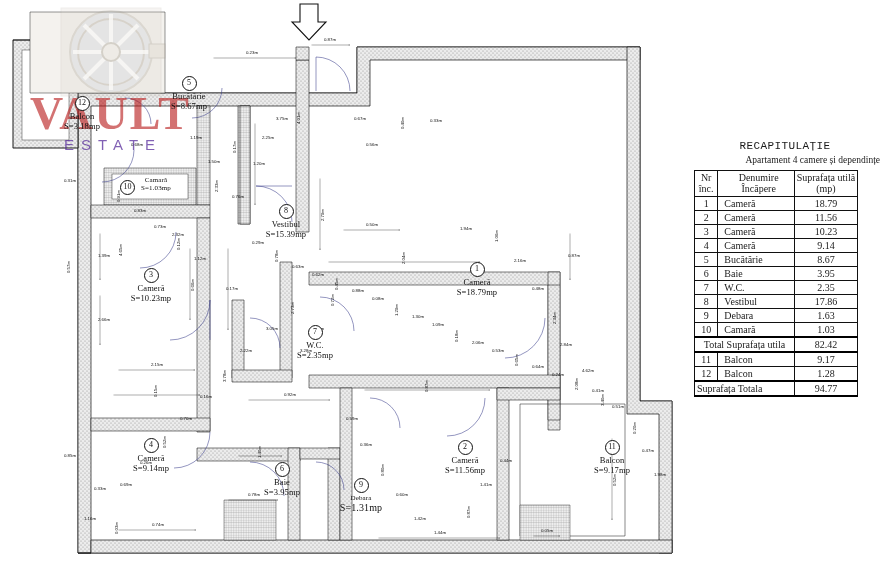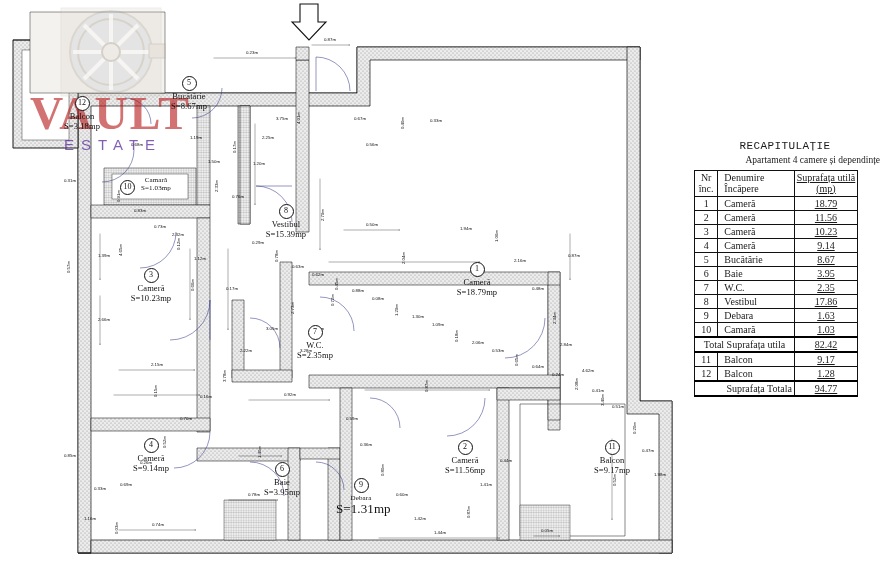--- a/index.html
+++ b/index.html
@@ -33,26 +33,26 @@
 
   
   #recap{position:absolute;left:690px;top:140px;width:190px;}
   #recap .ttl{text-align:center;font-size:11px;letter-spacing:.4px;margin-bottom:3px;font-family:Liberation Mono, monospace;}
   #recap .sub{text-align:right;font-size:9.5px;margin-bottom:5px;}
   table{border-collapse:collapse;width:164px;margin-left:4px;
         font-size:10px;font-family:"Liberation Serif",serif;}
   table td,table th{border:1px solid #111;padding:1px 2px;font-weight:normal;}
   .c-nr{width:22px;text-align:center;}
   .c-nm{width:86px;text-align:left;padding-left:6px;}
-  .c-ar{width:72px;text-align:center;text-decoration:underline;}
+  .c-ar{width:72px;text-align:center;}
   thead td{text-align:center;line-height:1.05;padding:2px 1px;}
   tr.total td{border-top:2px solid #000;border-bottom:2px solid #000;}
   tr.total .lbl{text-align:center;}
   tr.grand td{border-top:2px solid #000;border-bottom:2px solid #000;}
-  tr.grand .lbl{text-align:right;}
+  tr.grand .lbl{text-align:left;}
   .dim{font-size:4.4px;fill:#111;font-family:"Liberation Sans",sans-serif;}
 </style>
 </head>
 <body>
 
 <div id="root">
 
   <div id="plan">
     <svg width="690" height="563" viewBox="0 0 690 563" xmlns="http://www.w3.org/2000/svg">
       <defs>
@@ -364,21 +364,21 @@
 
   <div class="room" style="left:252px;top:462px;width:60px;">
     <span class="num">6</span>
     <span class="nm">Baie</span>
     <span class="ar">S=3.95mp</span>
   </div>
 
   <div class="room" style="left:336px;top:478px;width:50px;">
     <span class="num">9</span>
     <span class="nm" style="font-size:7px;">Debara</span>
-    <span class="ar" style="font-size:13px;">S=1.31mp</span>
+    <span class="ar" style="font-size:10px;">S=1.31mp</span>
   </div>
 
   <div class="room" style="left:432px;top:440px;width:66px;">
     <span class="num">2</span>
     <span class="nm">Cameră</span>
     <span class="ar">S=11.56mp</span>
   </div>
 
   <div class="room" style="left:580px;top:440px;width:64px;">
     <span class="num">11</span>
@@ -389,21 +389,21 @@
   <div id="recap">
     <div class="ttl">RECAPITULAȚIE</div>
     <div class="sub">Apartament 4 camere și dependințe</div>
     <table>
       <thead>
         <tr>
           <td class="c-nr">
             <span>Nr</span><br>
             <span>înc.</span>
           </td>
-          <td class="c-nm" style="">
+          <td class="c-nm" style="text-align:center">
             <span>Denumire</span><br>
             <span>Încăpere</span>
           </td>
           <td class="c-ar">
             <span>Suprafața utilă</span><br>
             <span>(mp)</span>
           </td>
         </tr>
       </thead>
       <tbody>

